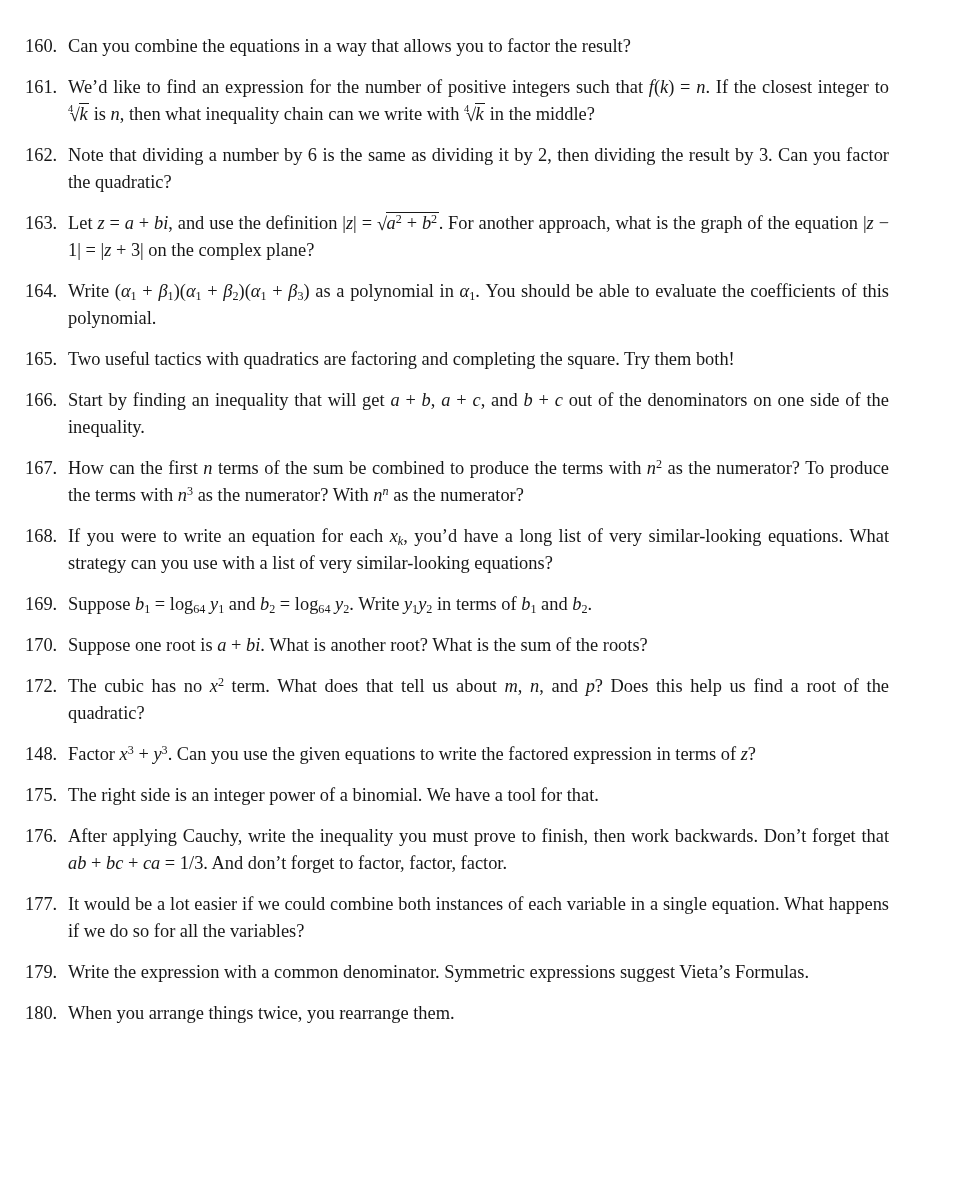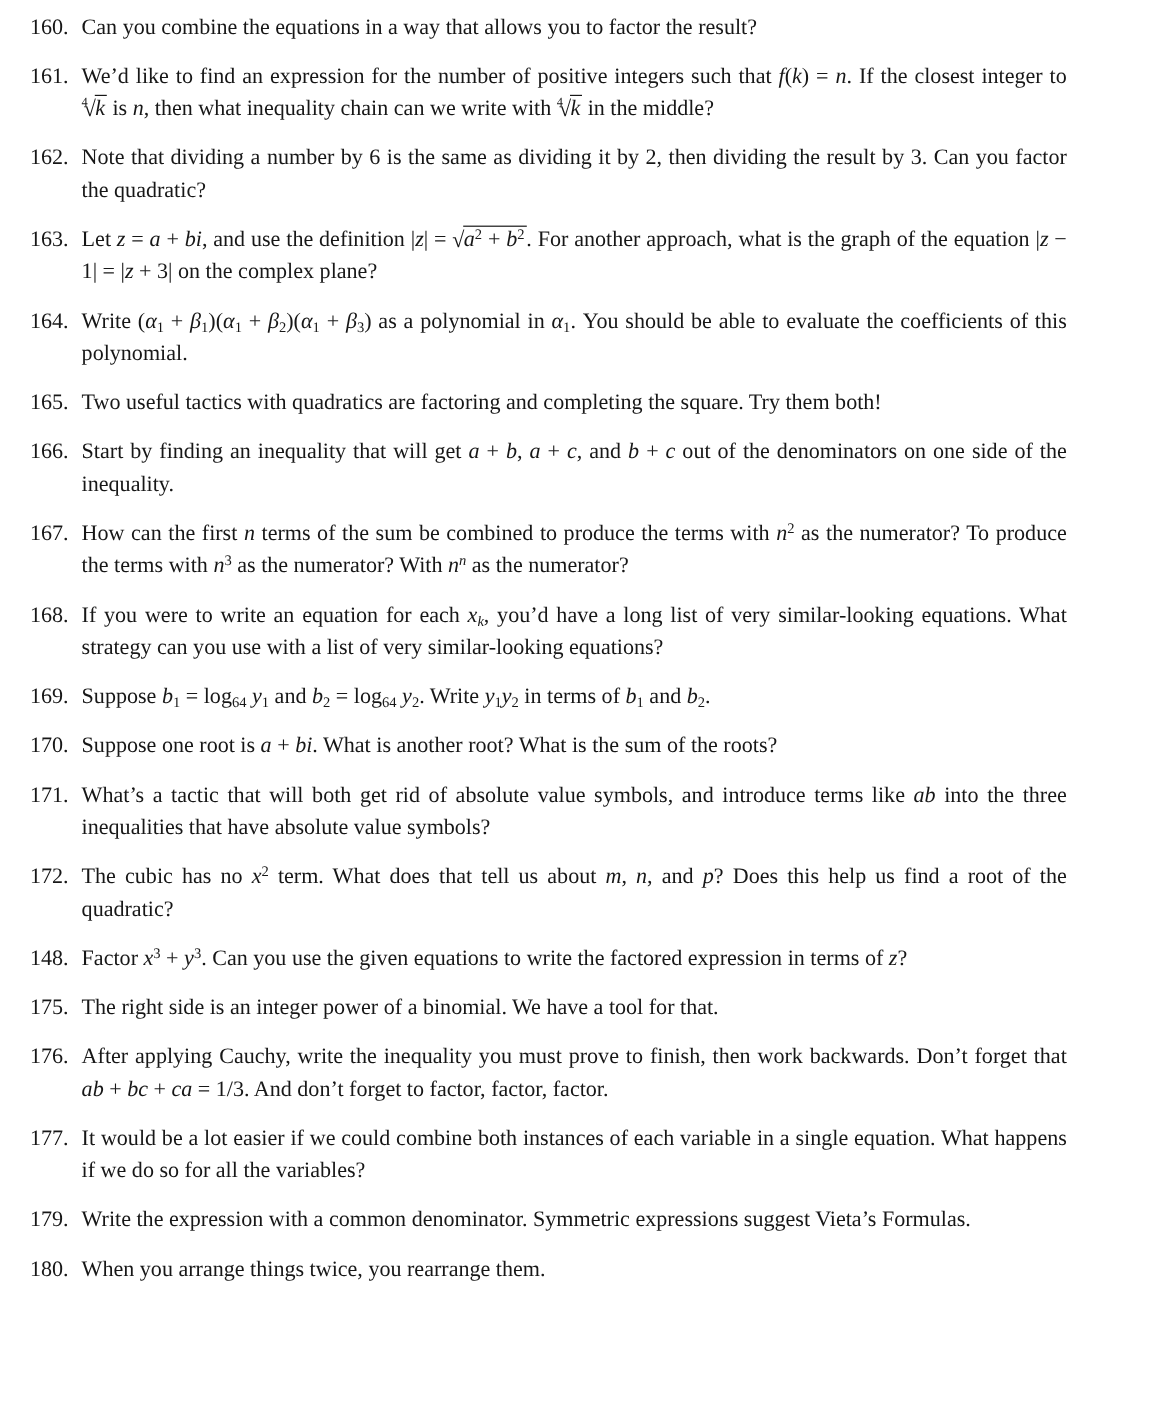--- a/index.html
+++ b/index.html
@@ -13,20 +13,21 @@
     color: #171717;
     font-family: "Liberation Serif", "DejaVu Serif", serif;
     font-size: 18.4px;
     line-height: 27px;
     -webkit-font-smoothing: antialiased;
   }
   .page {
     box-sizing: border-box;
     width: 913px;
     padding: 9px 24px 10px 25px;
+    margin-top: 24px;
   }
   ol.hints {
     list-style: none;
     margin: 0;
     padding: 0;
   }
   ol.hints > li {
     display: flex;
     align-items: flex-start;
     margin: 0 0 14px 0;
@@ -108,24 +109,20 @@
       </li>
       <li>
         <span class="num">169.</span>
         <div class="txt">Suppose <i>b</i><sub>1</sub> = log<sub>64</sub> <i>y</i><sub>1</sub> and <i>b</i><sub>2</sub> = log<sub>64</sub> <i>y</i><sub>2</sub>. Write <i>y</i><sub>1</sub><i>y</i><sub>2</sub> in terms of <i>b</i><sub>1</sub> and <i>b</i><sub>2</sub>.</div>
       </li>
       <li>
         <span class="num">170.</span>
         <div class="txt">Suppose one root is <i>a</i> + <i>bi</i>. What is another root? What is the sum of the roots?</div>
       </li>
       <li>
-        <span class="num">171.</span>
-        <div class="txt">What’s a tactic that will both get rid of absolute value symbols, and introduce terms like <i>ab</i> into the three inequalities that have absolute value symbols?</div>
-      </li>
-      <li>
         <span class="num">172.</span>
         <div class="txt">The cubic has no <i>x</i><sup>2</sup> term. What does that tell us about <i>m</i>, <i>n</i>, and <i>p</i>? Does this help us find a root of the quadratic?</div>
       </li>
       <li>
         <span class="num">148.</span>
         <div class="txt">Factor <i>x</i><sup>3</sup> + <i>y</i><sup>3</sup>. Can you use the given equations to write the factored expression in terms of <i>z</i>?</div>
       </li>
       <li>
         <span class="num">175.</span>
         <div class="txt">The right side is an integer power of a binomial. We have a tool for that.</div>

